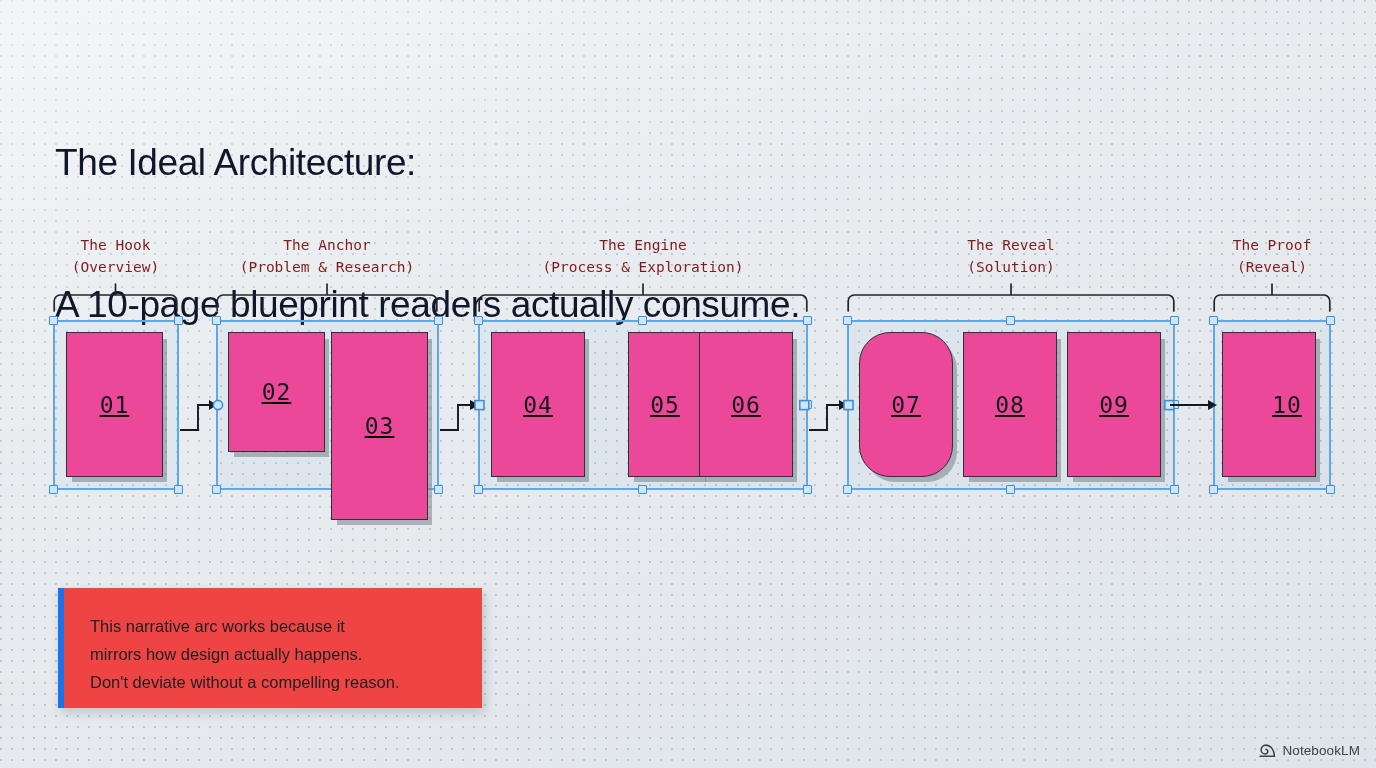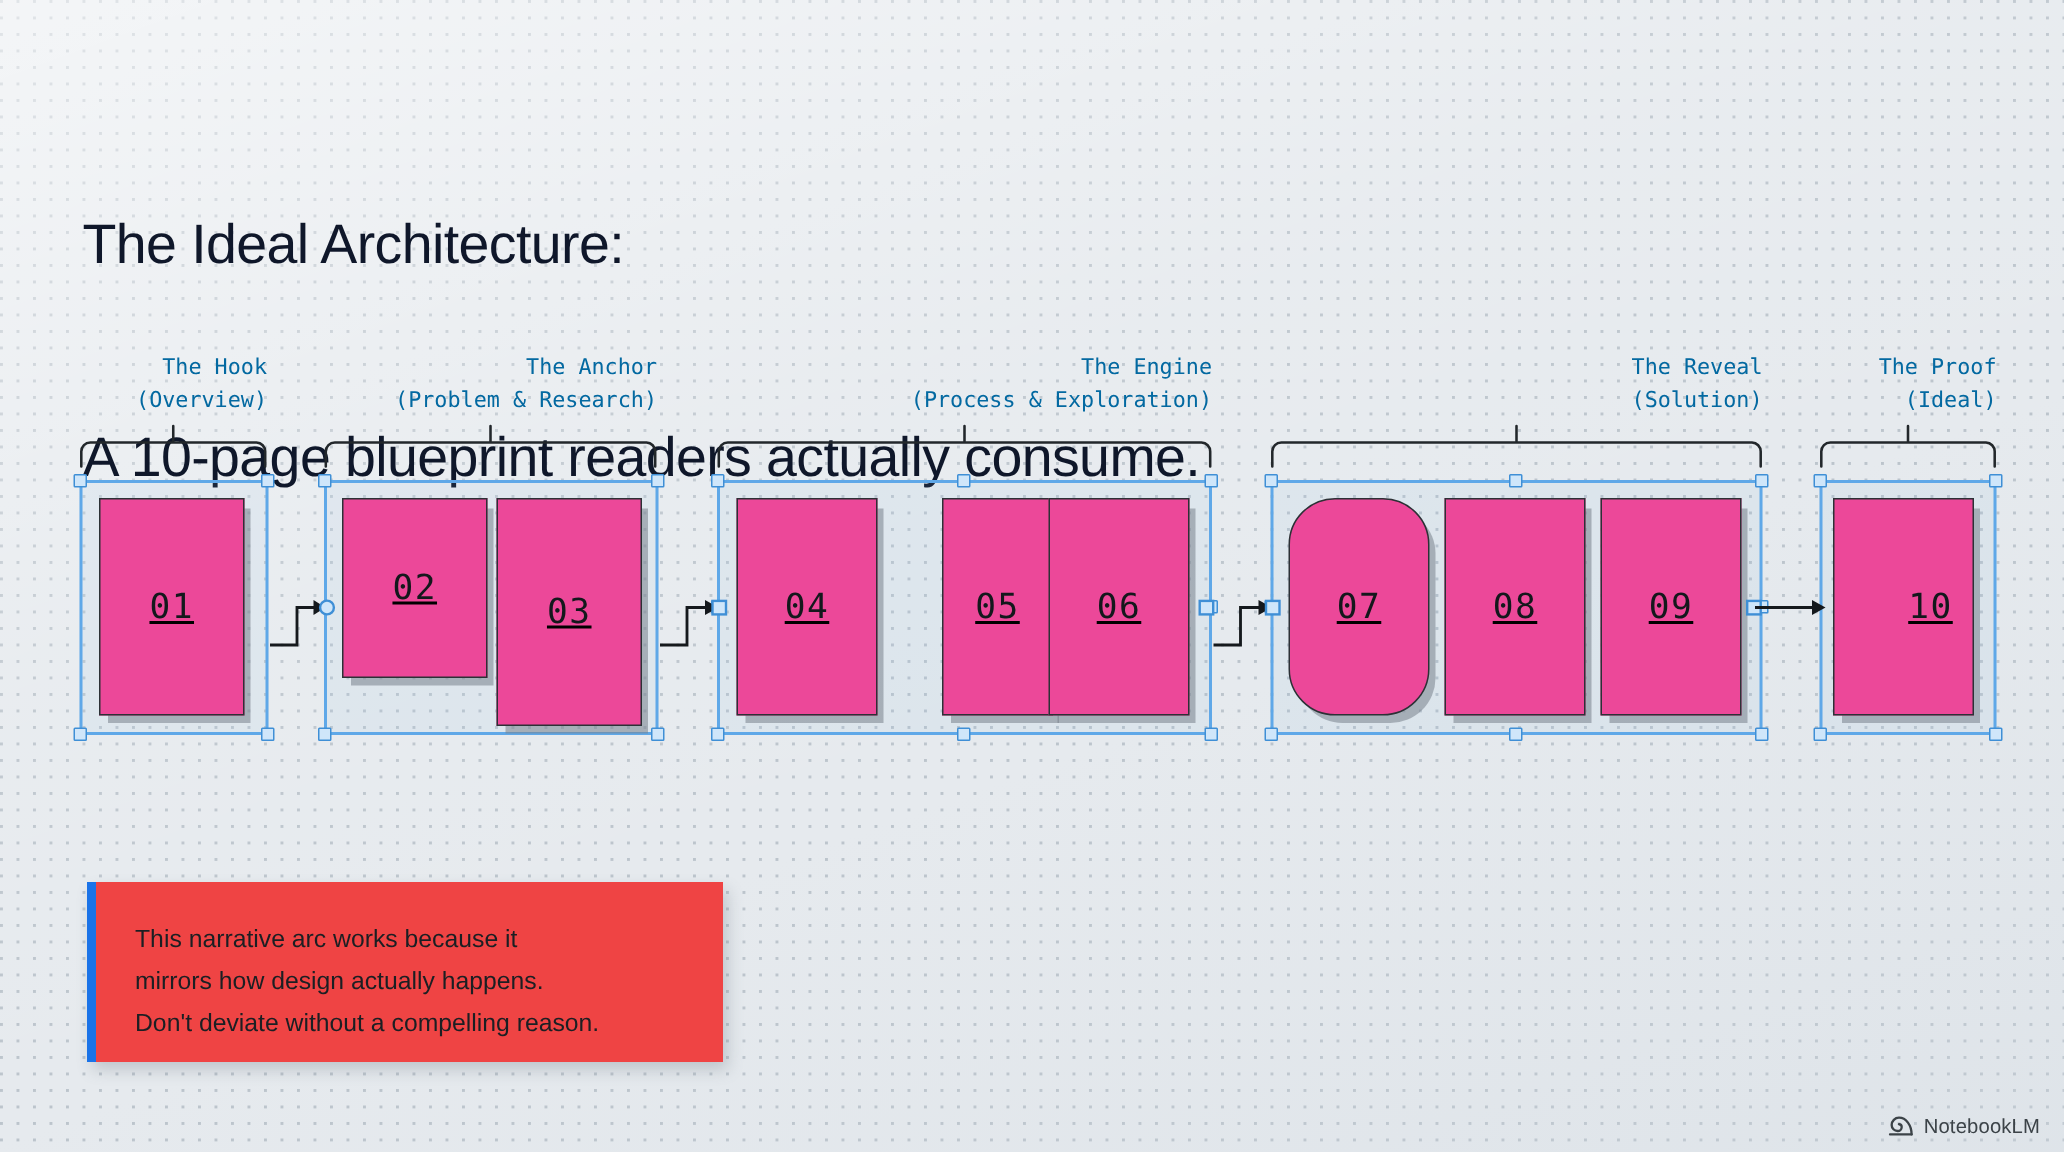--- a/index.html
+++ b/index.html
@@ -40,25 +40,25 @@
     font-weight: 500;
     line-height: 1.28;
     color: #0f172a;
     letter-spacing: -0.4px;
     white-space: pre;
   }
 
   
   .group-label {
     position: absolute;
-    text-align: right;
+    text-align: center;
     font-family: "DejaVu Sans Mono", "Liberation Mono", monospace;
     font-size: 14.5px;
     line-height: 22px;
-    color: #0369a1;
+    color: #7f1d1d;
     white-space: nowrap;
   }
   .group-label .l1 { display: block; }
   .group-label .l2 { display: block; }
 
   
   .brace { position: absolute; }
   .brace svg { display: block; overflow: visible; }
 
   
@@ -162,21 +162,21 @@
   <div class="group-label" style="left:478px; width:330px; top:234px;">
     <span class="l1">The Engine</span>
     <span class="l2">(Process &amp; Exploration)</span>
   </div>
   <div class="group-label" style="left:847px; width:328px; top:234px;">
     <span class="l1">The Reveal</span>
     <span class="l2">(Solution)</span>
   </div>
   <div class="group-label" style="left:1213px; width:118px; top:234px;">
     <span class="l1">The Proof</span>
-    <span class="l2">(Ideal)</span>
+    <span class="l2">(Reveal)</span>
   </div>
 
   <div class="brace" style="left:53px; top:284px;">
     <svg width="125" height="28" viewBox="0 0 125 28" fill="none">
       <path d="M62.5 0 V10 M1.2 27 V17 A6 6 0 0 1 7.2 11 H118 A6 6 0 0 1 123.8 17 V27" stroke="#22272b" stroke-width="1.7" stroke-linecap="round" fill="none"></path>
     </svg>
   </div>
   <div class="brace" style="left:216px; top:284px;">
     <svg width="222" height="28" viewBox="0 0 222 28" fill="none">
       <path d="M111 0 V10 M1.2 27 V17 A6 6 0 0 1 7.2 11 H215 A6 6 0 0 1 220.8 17 V27" stroke="#22272b" stroke-width="1.7" stroke-linecap="round" fill="none"></path>
@@ -210,21 +210,21 @@
 
   <div class="sel" style="left:216px; top:320px; width:223px; height:170px;">
     <div class="handle h-tl"></div>
     <div class="handle h-tr"></div>
     <div class="handle h-bl"></div>
     <div class="handle h-br"></div>
   </div>
   <div class="card" style="left:228px; top:332px; width:97px; height:120px;">
     <span>02</span>
   </div>
-  <div class="card" style="left:331px; top:332px; width:97px; height:152px;">
+  <div class="card" style="left:331px; top:332px; width:97px; height:188px;">
     <span>03</span>
   </div>
 
   <div class="sel" style="left:478px; top:320px; width:330px; height:170px;">
     <div class="handle h-tl"></div>
     <div class="handle h-tc"></div>
     <div class="handle h-tr"></div>
     <div class="handle h-lc"></div>
     <div class="handle h-rc"></div>
     <div class="handle h-bl"></div>

